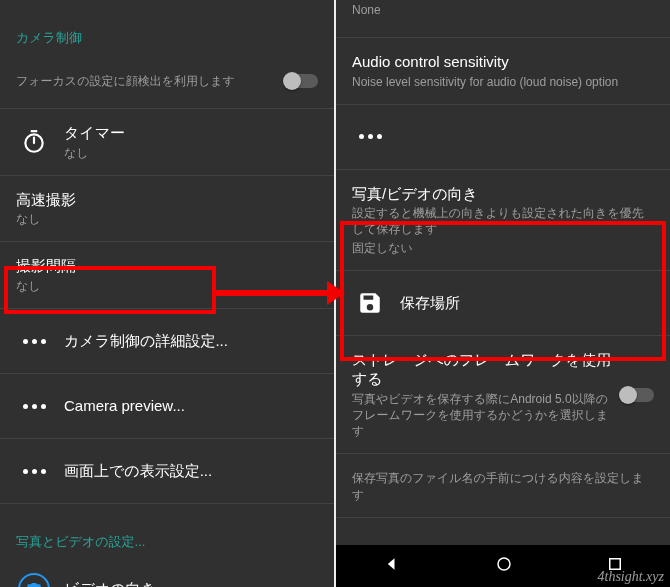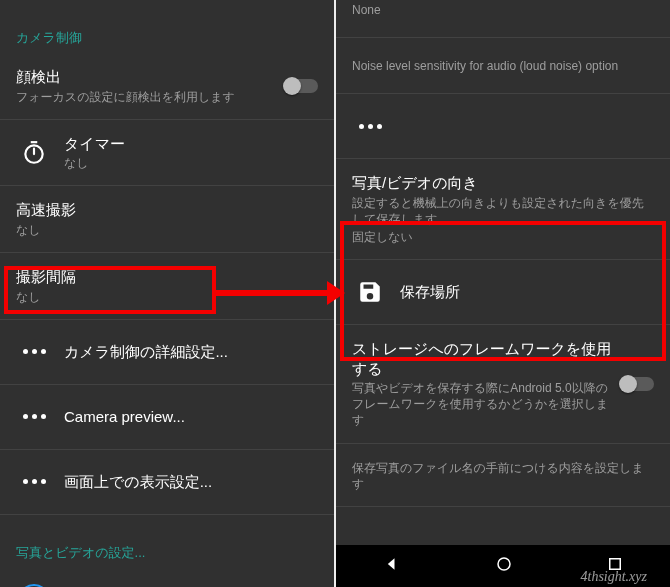--- a/index.html
+++ b/index.html
@@ -93,21 +93,21 @@
     height: 6px; background: #f40000; flex: 1;
   }
   .arrow-head {
     width: 0; height: 0;
     border-left: 18px solid #f40000;
     border-top: 12px solid transparent;
     border-bottom: 12px solid transparent;
   }
   .watermark {
     position: absolute;
-    right: 23px; bottom: 2px;
+    right: 6px; bottom: 2px;
     font-size: 14px;
     font-style: italic;
     color: rgba(255,255,255,0.6);
     font-family: Georgia, serif;
   }
   .navbar {
     position: absolute;
     bottom: 0; left: 0; right: 0;
     height: 42px;
     background: #000;
@@ -125,21 +125,20 @@
 </style>
 </head>
 <body>
 
 <div class="phone left">
   <div class="content">
     <div class="section-header">カメラ制御</div>
 
     <div class="row">
       <div class="row-text">
-        <div class="title">顔検出</div>
         <div class="subtitle">フォーカスの設定に顔検出を利用します</div>
       </div>
       <div class="switch"></div>
     </div>
 
     <div class="row">
       <div class="row-icon timer-icon">
         <svg width="26" height="26" viewBox="0 0 24 24">
             <circle cx="12" cy="13" r="8" stroke-width="2"></circle>
             <line x1="12" y1="13" x2="12" y2="8" stroke-width="2" stroke-linecap="round" stroke="#fff"></line>
@@ -230,20 +229,21 @@
     <div style="margin-top:-18px;">
 
     <div class="row">
       <div class="row-text">
         <div class="subtitle">None</div>
       </div>
     </div>
 
     <div class="row">
       <div class="row-text">
+        <div class="title">Audio control sensitivity</div>
         <div class="subtitle">Noise level sensitivity for audio (loud noise) option</div>
       </div>
     </div>
 
     <div class="row">
       <div class="row-icon">
         <div class="dots">
               <span></span>
               <span></span>
               <span></span>

